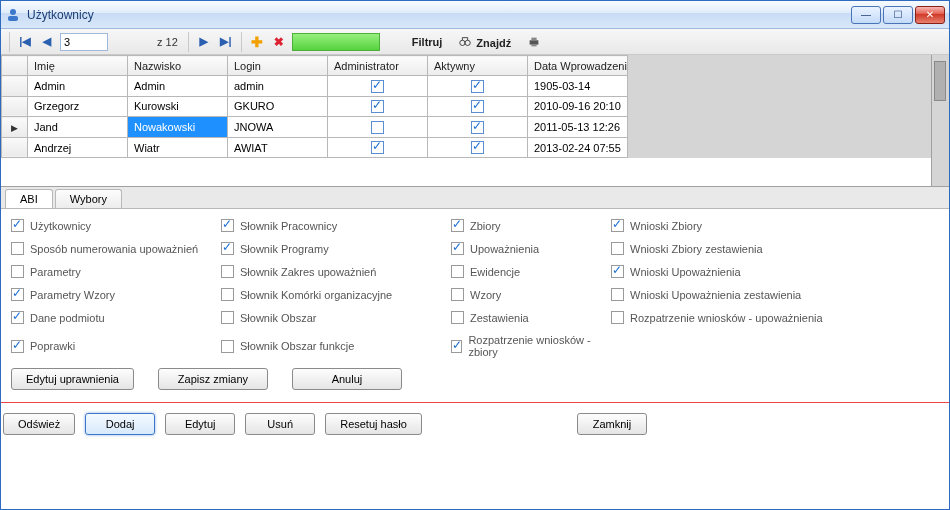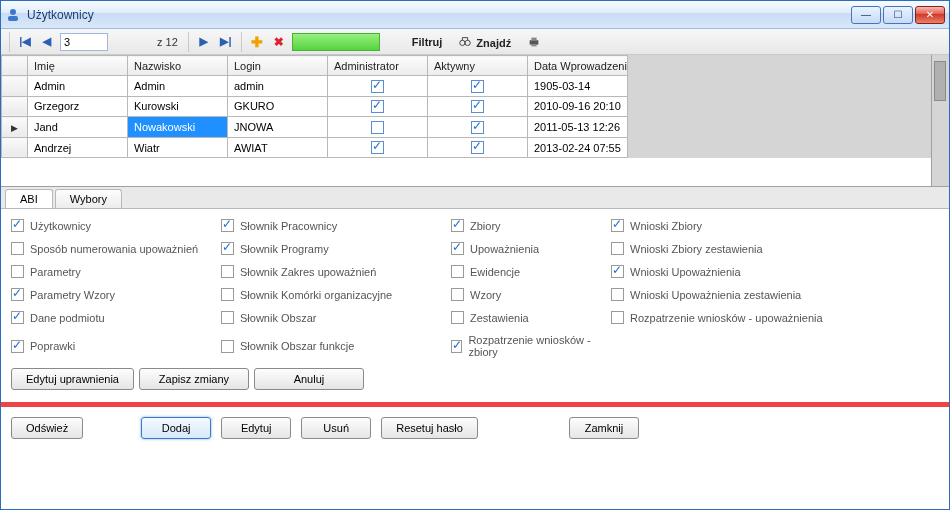--- a/index.html
+++ b/index.html
@@ -128,33 +128,32 @@
     grid-template-columns: 200px 220px 150px 300px;
     column-gap: 10px;
     row-gap: 10px;
   }
   .perm {
     display:flex; align-items:center; gap:6px; color:#555;
   }
   .perm .chkbox { border-color:#9a9a9a; }
   .perm .chkbox.checked::after { color:#1d6fd6; }
 
-  .btnrow { padding:6px 10px 4px 10px; display:flex; gap:5px; }
-  .btnrow2 { padding:10px 10px; display:flex; gap:10px; border-top:5px solid #ef4444; margin-top:8px;}
+  .btnrow { padding:6px 10px 4px 10px; display:flex; gap:24px; }
+  .btnrow2 { padding:10px 2px; display:flex; gap:10px; border-top:1px solid #ef4444; margin-top:8px;}
   button.win {
     height:22px; min-width:70px; padding:0 14px;
     border:1px solid #8a8a8a; border-radius:3px;
     background:linear-gradient(#fdfdfd,#e5e5e5);
     font-family:inherit; font-size:11px; cursor:pointer;
   }
   button.win.primary {
     border-color:#3b78cc;
     background:linear-gradient(#f4faff,#d8e9fb);
     box-shadow: 0 0 3px rgba(59,120,204,.6);
-    margin-left: 48px;
   }
   .footer-spacer { flex:1; }
 </style>
 </head>
 <body>
 
 <div class="titlebar">
   <span class="icon">
     <svg viewBox="0 0 16 16">
         <circle cx="8" cy="5" r="3" fill="#3b78cc"></circle>

